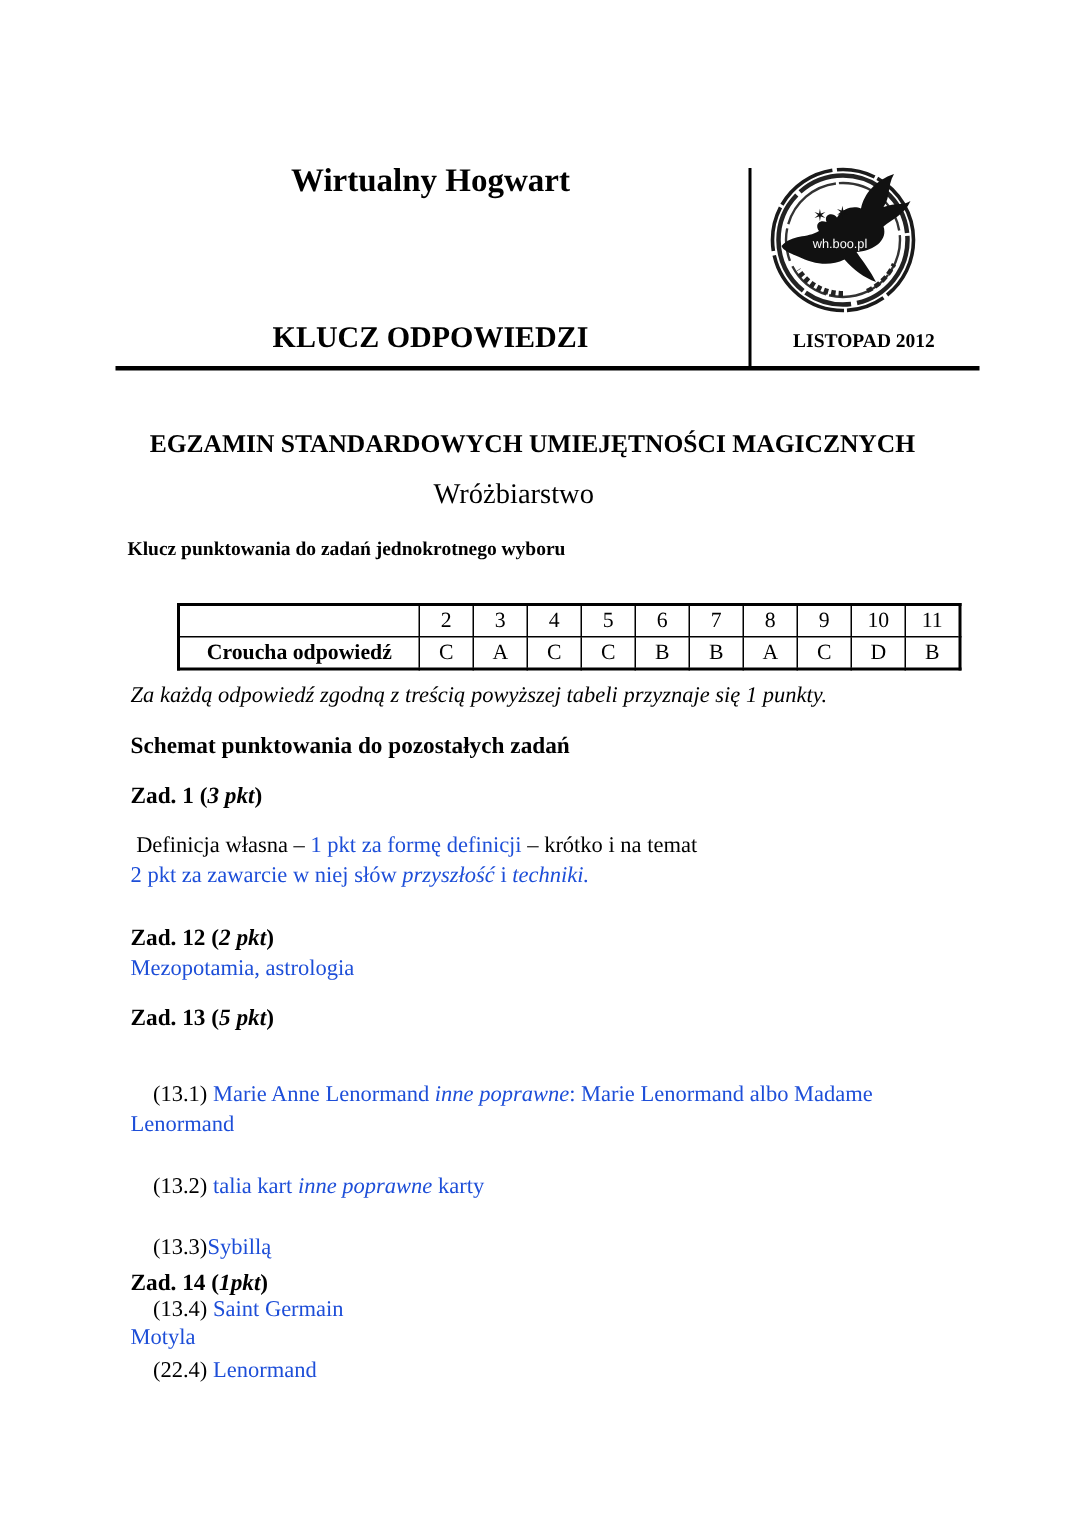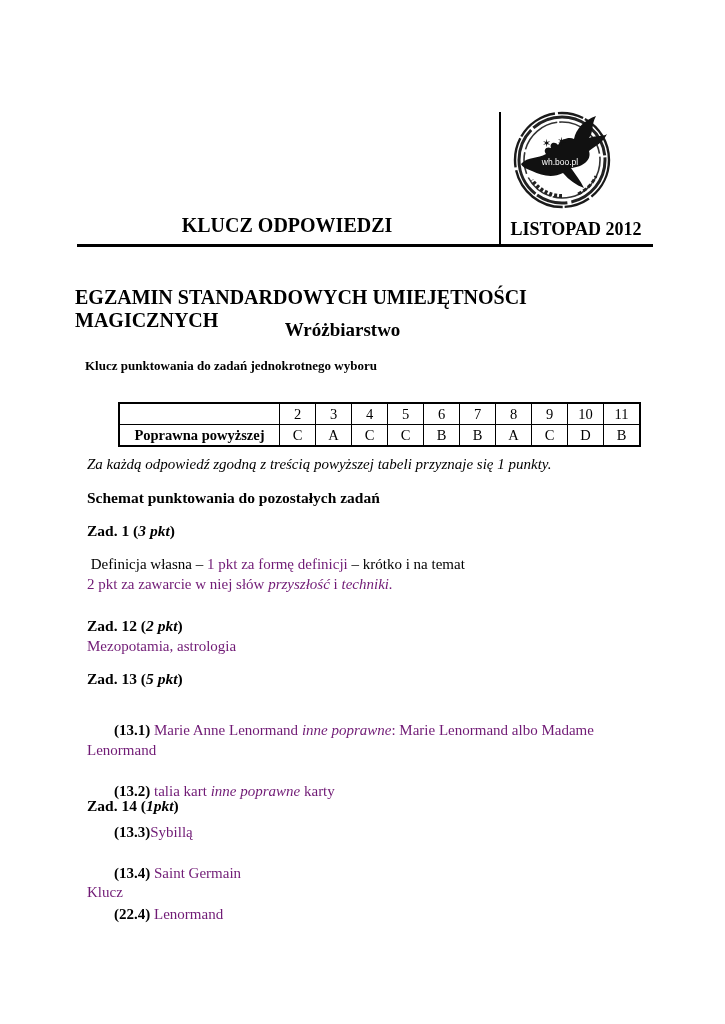--- a/index.html
+++ b/index.html
@@ -7,56 +7,57 @@
         font-family:"Liberation Serif", serif;color:#000;overflow:hidden;}
 
   
   .school-title{position:absolute;left:75px;top:106px;width:424px;text-align:center;
                 font-weight:bold;font-size:22px;line-height:28px;}
   .doc-title{position:absolute;left:75px;top:214px;width:424px;text-align:center;
              font-weight:bold;font-size:20px;}
   .v-divider{position:absolute;left:499px;top:112px;width:2px;height:133px;background:#000;}
   .logo-box{position:absolute;left:512px;top:110px;width:100px;height:100px;}
   .date-label{position:absolute;left:499px;top:219px;width:154px;text-align:center;
-              font-weight:bold;font-size:18px;}
+              font-weight:bold;font-size:13px;}
   .h-rule{position:absolute;left:77px;top:244px;width:576px;height:2.5px;background:#000;}
 
   
-  .exam-heading{position:absolute;left:75px;top:286px;width:535px;text-align:left;
-                font-weight:bold;font-size:20px;}
+  .exam-heading{position:absolute;left:75px;top:286px;width:535px;text-align:right;
+                font-weight:bold;font-size:17px;}
   .subject-title{position:absolute;left:75px;top:319px;width:535px;text-align:center;
-                 font-weight:bold;font-size:19px;}
+                 font-weight:normal;font-size:19px;}
   .key-heading{position:absolute;left:85px;top:358px;font-weight:bold;font-size:13px;}
 
   
   .ans-table{position:absolute;left:118px;top:402px;border-collapse:collapse;
              border:2px solid #000;font-size:14.5px;}
   .ans-table td{border:1px solid #000;height:20px;text-align:center;padding:0 2px;
                 line-height:20px;}
   .ans-table td.lbl{width:155px;font-weight:bold;}
   .ans-table td.c{width:31px;}
 
   .note-text{position:absolute;left:87px;top:456px;font-style:italic;font-size:15px;}
   .scheme-heading{position:absolute;left:87px;top:489px;font-weight:bold;font-size:15.5px;}
 
   .task-heading{position:absolute;left:87px;font-weight:bold;font-size:15.5px;}
   .task-heading .pts{font-style:italic;}
   .body-line{position:absolute;left:87px;font-size:15px;white-space:pre-wrap;}
-  .green{color:#701a75;}
+  .green{color:#1d4ed8;}
   .it{font-style:italic;}
-  .b{font-weight:bold;margin-left:12px;}
+  .b{font-weight:normal;}
   .items-block{position:absolute;left:87px;top:699px;width:520px;font-size:15px;
                line-height:20.5px;white-space:pre-wrap;}
 </style>
 </head>
 <body>
 
 <div class="page">
 
   <div class="school-title">
+    <div>Wirtualny Hogwart</div>
   </div>
 
   <div class="doc-title">KLUCZ ODPOWIEDZI</div>
 
   <div class="v-divider"></div>
 
   <div class="logo-box">
     <svg width="100" height="100" viewBox="0 0 100 100">
       <circle cx="50" cy="50" r="47" fill="none" stroke="#1a1a1a" stroke-width="2.4" stroke-dasharray="42 3 26 2 64 3 30 2"></circle>
       <circle cx="50" cy="50" r="43" fill="none" stroke="#222" stroke-width="3" stroke-dasharray="58 4 32 2 72 3"></circle>
@@ -91,21 +92,21 @@
       <td class="c">4</td>
       <td class="c">5</td>
       <td class="c">6</td>
       <td class="c">7</td>
       <td class="c">8</td>
       <td class="c">9</td>
       <td class="c">10</td>
       <td class="c">11</td>
     </tr>
     <tr>
-      <td class="lbl">Poprawna powyższej</td>
+      <td class="lbl">Croucha odpowiedź</td>
       <td class="c">C</td>
       <td class="c">A</td>
       <td class="c">C</td>
       <td class="c">C</td>
       <td class="c">B</td>
       <td class="c">B</td>
       <td class="c">A</td>
       <td class="c">C</td>
       <td class="c">D</td>
       <td class="c">B</td>
@@ -125,16 +126,16 @@
 
   <div class="task-heading" style="top:670px;"><span>Zad. 13 (</span><span class="pts">5 pkt</span><span>)</span></div>
   <div class="items-block">
     <span class="b">(13.1)</span><span class="green"> Marie Anne Lenormand </span><span class="green it">inne poprawne</span><span class="green">: Marie Lenormand albo Madame Lenormand</span><br>
     <span class="b">(13.2)</span><span class="green"> talia kart </span><span class="green it">inne poprawne</span><span class="green"> karty</span><br>
     <span class="b">(13.3)</span><span class="green">Sybillą</span><br>
     <span class="b">(13.4)</span><span class="green"> Saint Germain</span><br>
     <span class="b">(22.4)</span><span class="green"> Lenormand</span>
   </div>
 
-  <div class="task-heading" style="top:797px;"><span>Zad. 14 (</span><span class="pts">1pkt</span><span>)</span></div>
-  <div class="body-line green" style="top:884px;">Klucz</div>
+  <div class="task-heading" style="top:847px;"><span>Zad. 14 (</span><span class="pts">1pkt</span><span>)</span></div>
+  <div class="body-line green" style="top:884px;">Motyla</div>
 
 </div>
 
 </body></html>

